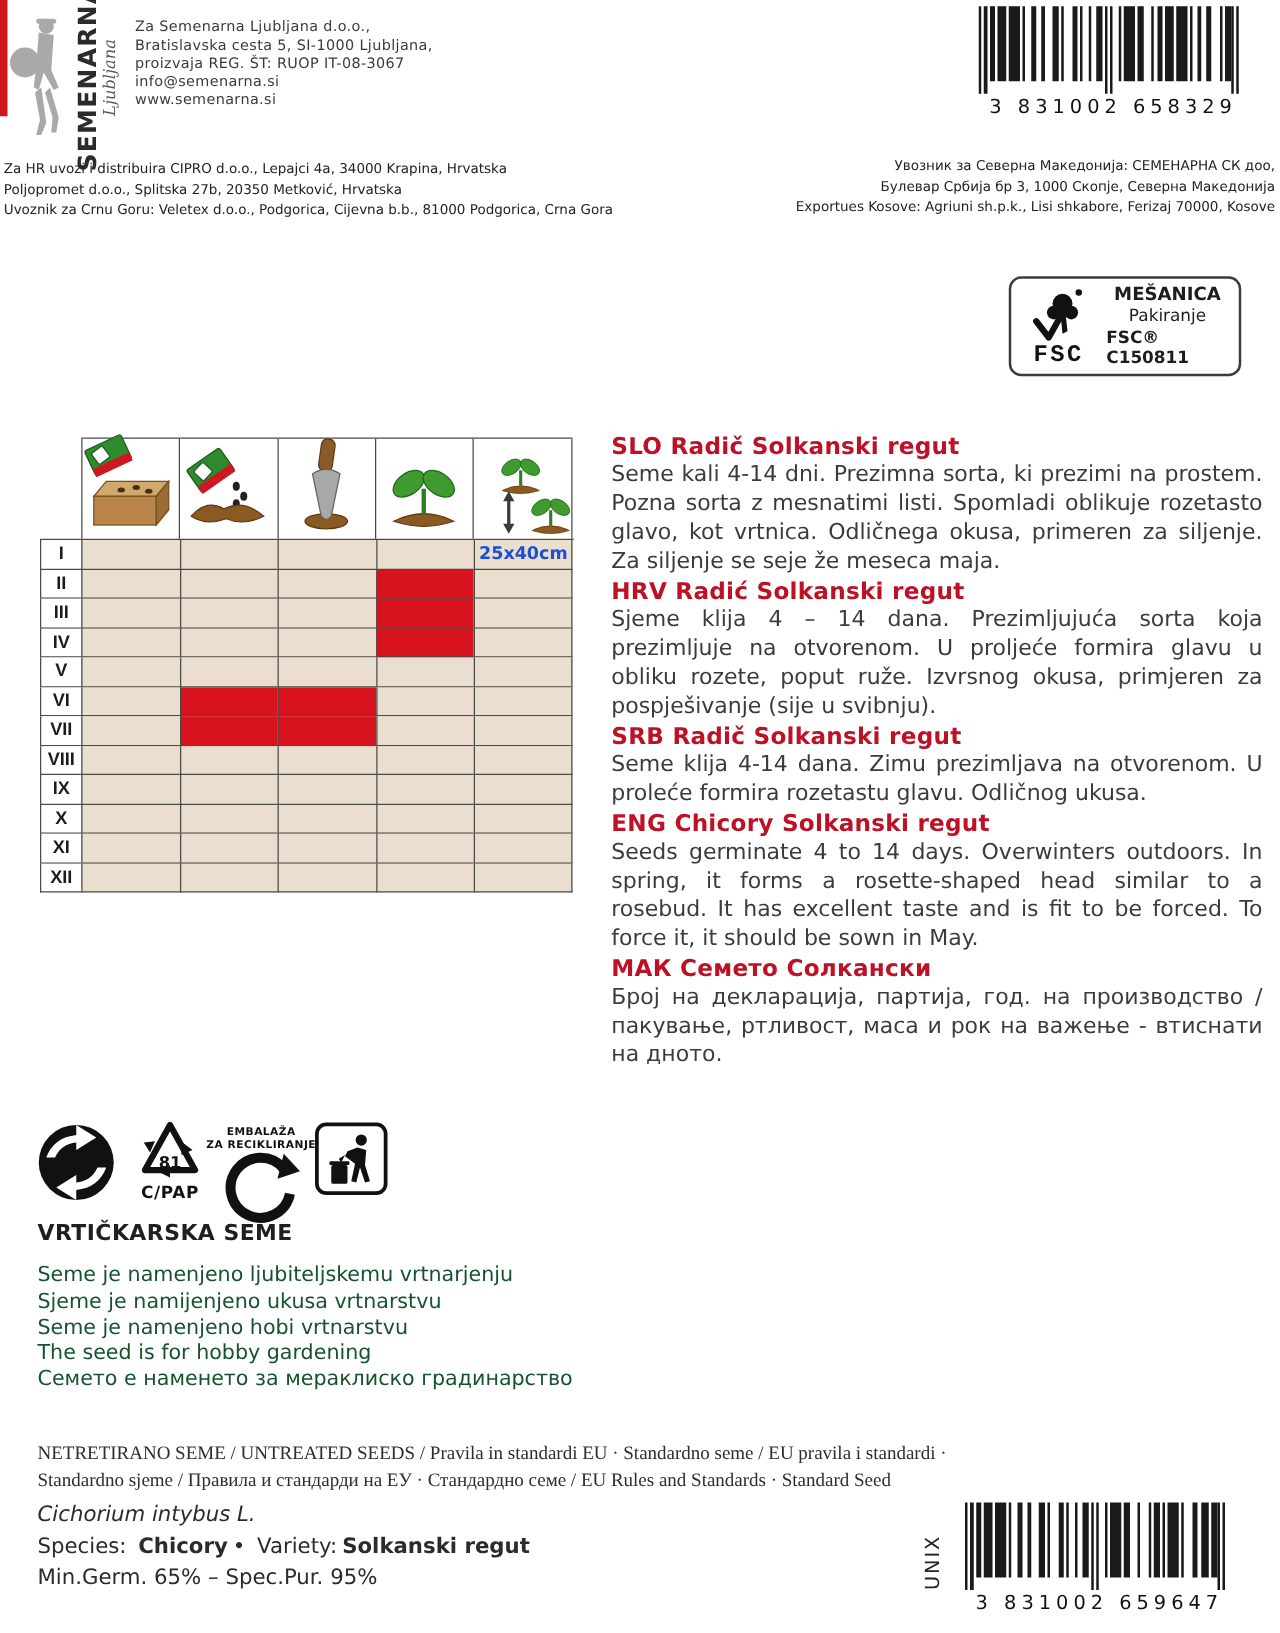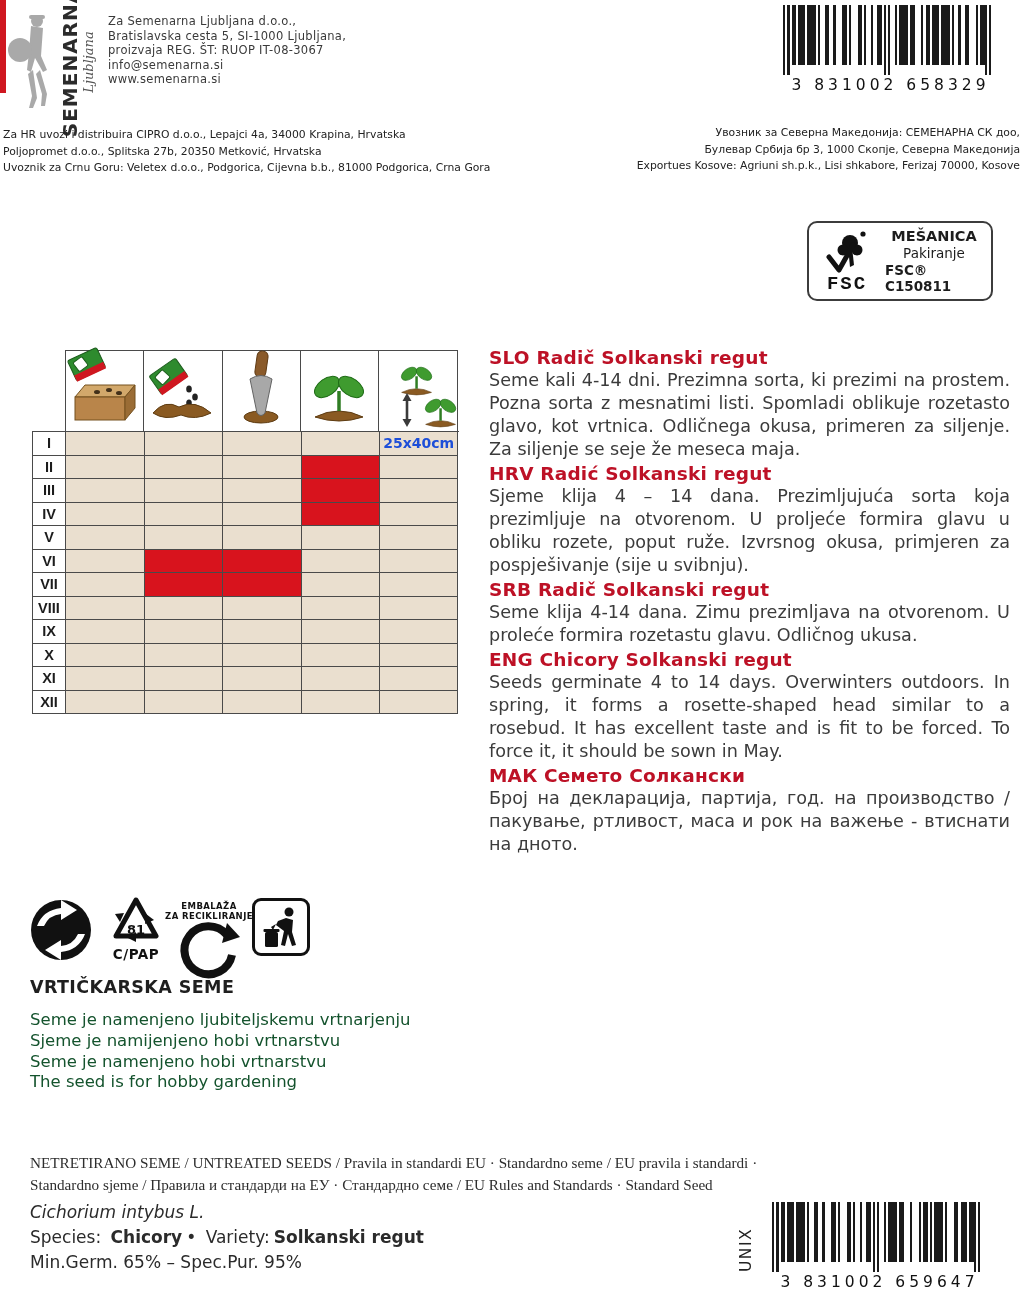--- a/index.html
+++ b/index.html
@@ -399,23 +399,24 @@
         <path d="M17 19 L12 22 L14 25 Z"></path>
         <rect x="6" y="27" width="13" height="15" rx="1.5"></rect>
         <rect x="4.5" y="24" width="16" height="3" rx="1"></rect>
       </g>
     </svg>
   </div>
 
   <div class="sorta-heading">VRTIČKARSKA SEME</div>
   <div class="hobby">
     <div>Seme je namenjeno ljubiteljskemu vrtnarjenju</div>
-    <div>Sjeme je namijenjeno hobi vrtnarstvu</div>
+    <div>Sjeme je namijenjeno ukusa vrtnarstvu</div>
     <div>Seme je namenjeno hobi vrtnarstvu</div>
     <div>The seed is for hobby gardening</div>
+    <div>Семето е наменето за мераклиско градинарство</div>
   </div>
 
   <div class="standards">
     <div>NETRETIRANO SEME / UNTREATED SEEDS / Pravila in standardi EU · Standardno seme / EU pravila i standardi ·</div>
     <div>Standardno sjeme / Правила и стандарди на ЕУ · Стандардно семе / EU Rules and Standards · Standard Seed</div>
   </div>
 
   <div class="botanical">
     <div class="latin">Cichorium intybus L.</div>
     <div>

